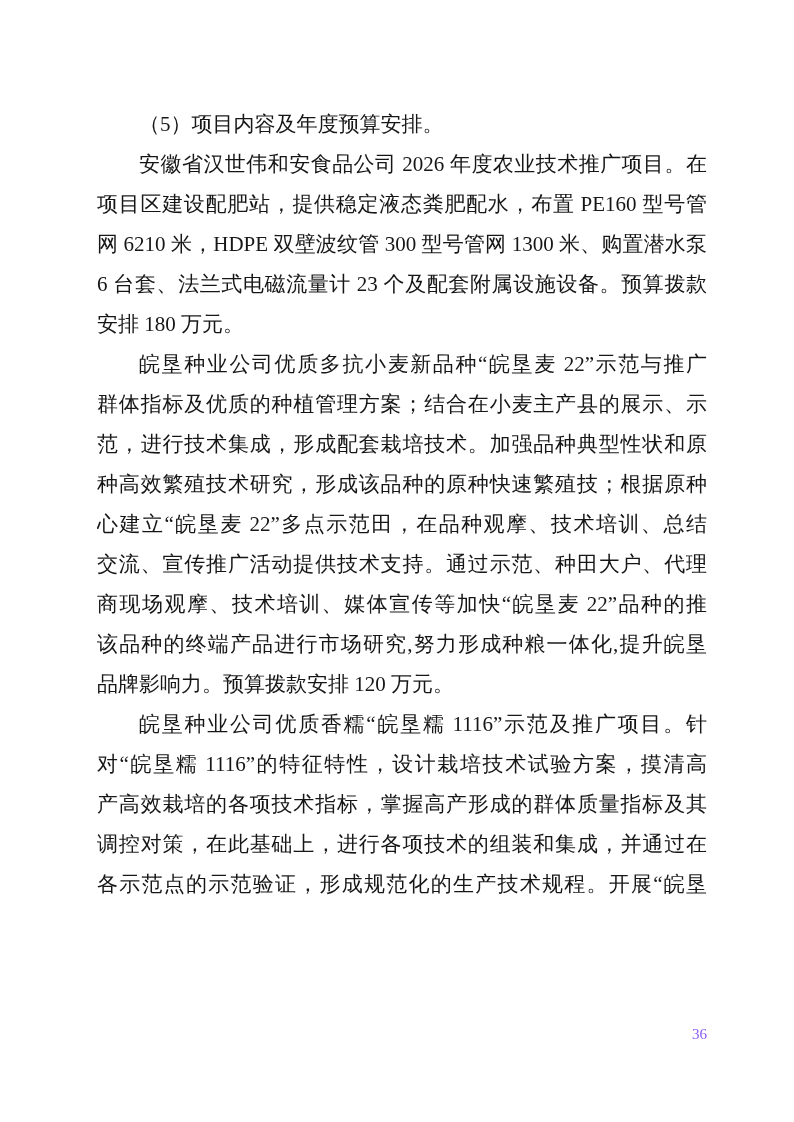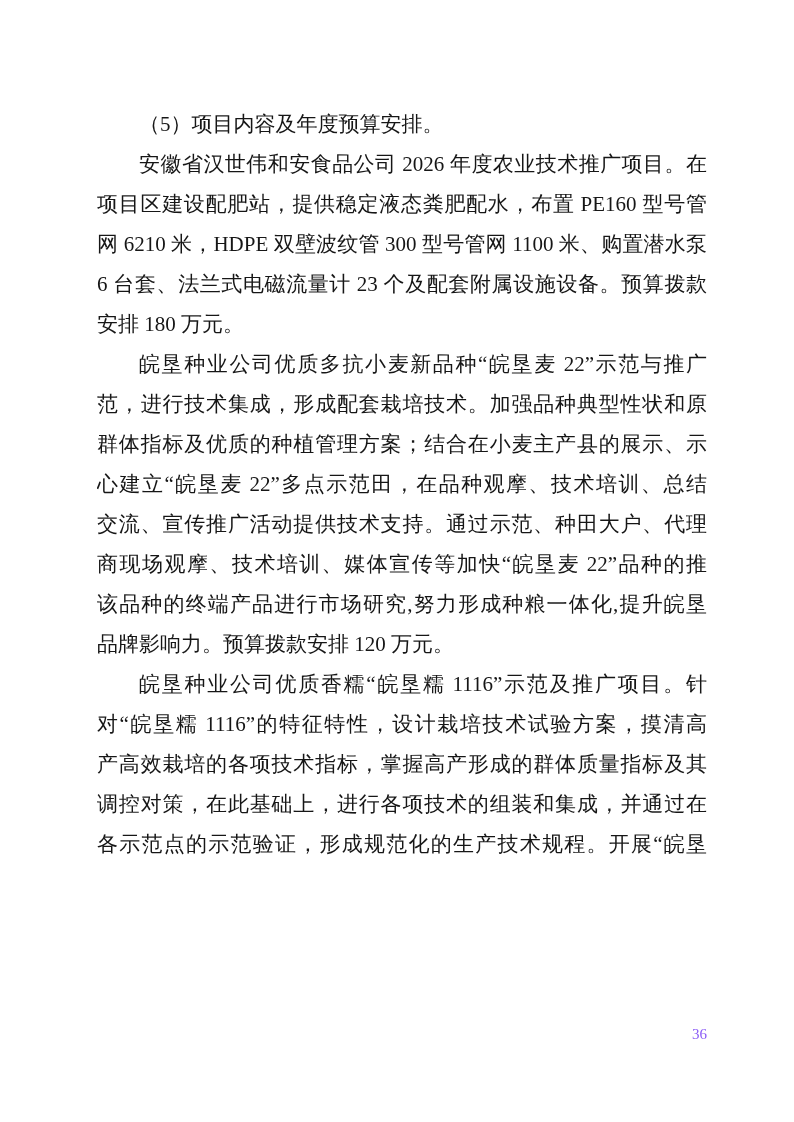--- a/index.html
+++ b/index.html
@@ -52,26 +52,27 @@
 </style>
 </head>
 <body>
 
 <div class="page">
   <div class="document-body">
 
   <div class="line plain indent">（5）项目内容及年度预算安排。</div>
       <div class="line justify indent">安徽省汉世伟和安食品公司 2026 年度农业技术推广项目。在</div>
       <div class="line justify">项目区建设配肥站，提供稳定液态粪肥配水，布置 PE160 型号管</div>
-      <div class="line justify">网 6210 米，HDPE 双壁波纹管 300 型号管网 1100 米、购置潜水泵</div>
+      <div class="line justify">网 6210 米，HDPE 双壁波纹管 300 型号管网 1300 米、购置潜水泵</div>
       <div class="line justify">6 台套、法兰式电磁流量计 23 个及配套附属设施设备。预算拨款</div>
       <div class="line plain">安排 180 万元。</div>
       <div class="line justify indent">皖垦种业公司优质多抗小麦新品种“皖垦麦 22”示范与推广</div>
+      <div class="line justify">群体指标及优质的种植管理方案；结合在小麦主产县的展示、示</div>
       <div class="line justify">范，进行技术集成，形成配套栽培技术。加强品种典型性状和原</div>
-      <div class="line justify">群体指标及优质的种植管理方案；结合在小麦主产县的展示、示</div>
+      <div class="line justify">种高效繁殖技术研究，形成该品种的原种快速繁殖技；根据原种</div>
       <div class="line justify">心建立“皖垦麦 22”多点示范田，在品种观摩、技术培训、总结</div>
       <div class="line justify">交流、宣传推广活动提供技术支持。通过示范、种田大户、代理</div>
       <div class="line justify">商现场观摩、技术培训、媒体宣传等加快“皖垦麦 22”品种的推</div>
       <div class="line justify">该品种的终端产品进行市场研究,努力形成种粮一体化,提升皖垦</div>
       <div class="line plain">品牌影响力。预算拨款安排 120 万元。</div>
       <div class="line justify indent">皖垦种业公司优质香糯“皖垦糯 1116”示范及推广项目。针</div>
       <div class="line justify">对“皖垦糯 1116”的特征特性，设计栽培技术试验方案，摸清高</div>
       <div class="line justify">产高效栽培的各项技术指标，掌握高产形成的群体质量指标及其</div>
       <div class="line justify">调控对策，在此基础上，进行各项技术的组装和集成，并通过在</div>
       <div class="line justify">各示范点的示范验证，形成规范化的生产技术规程。开展“皖垦</div>

